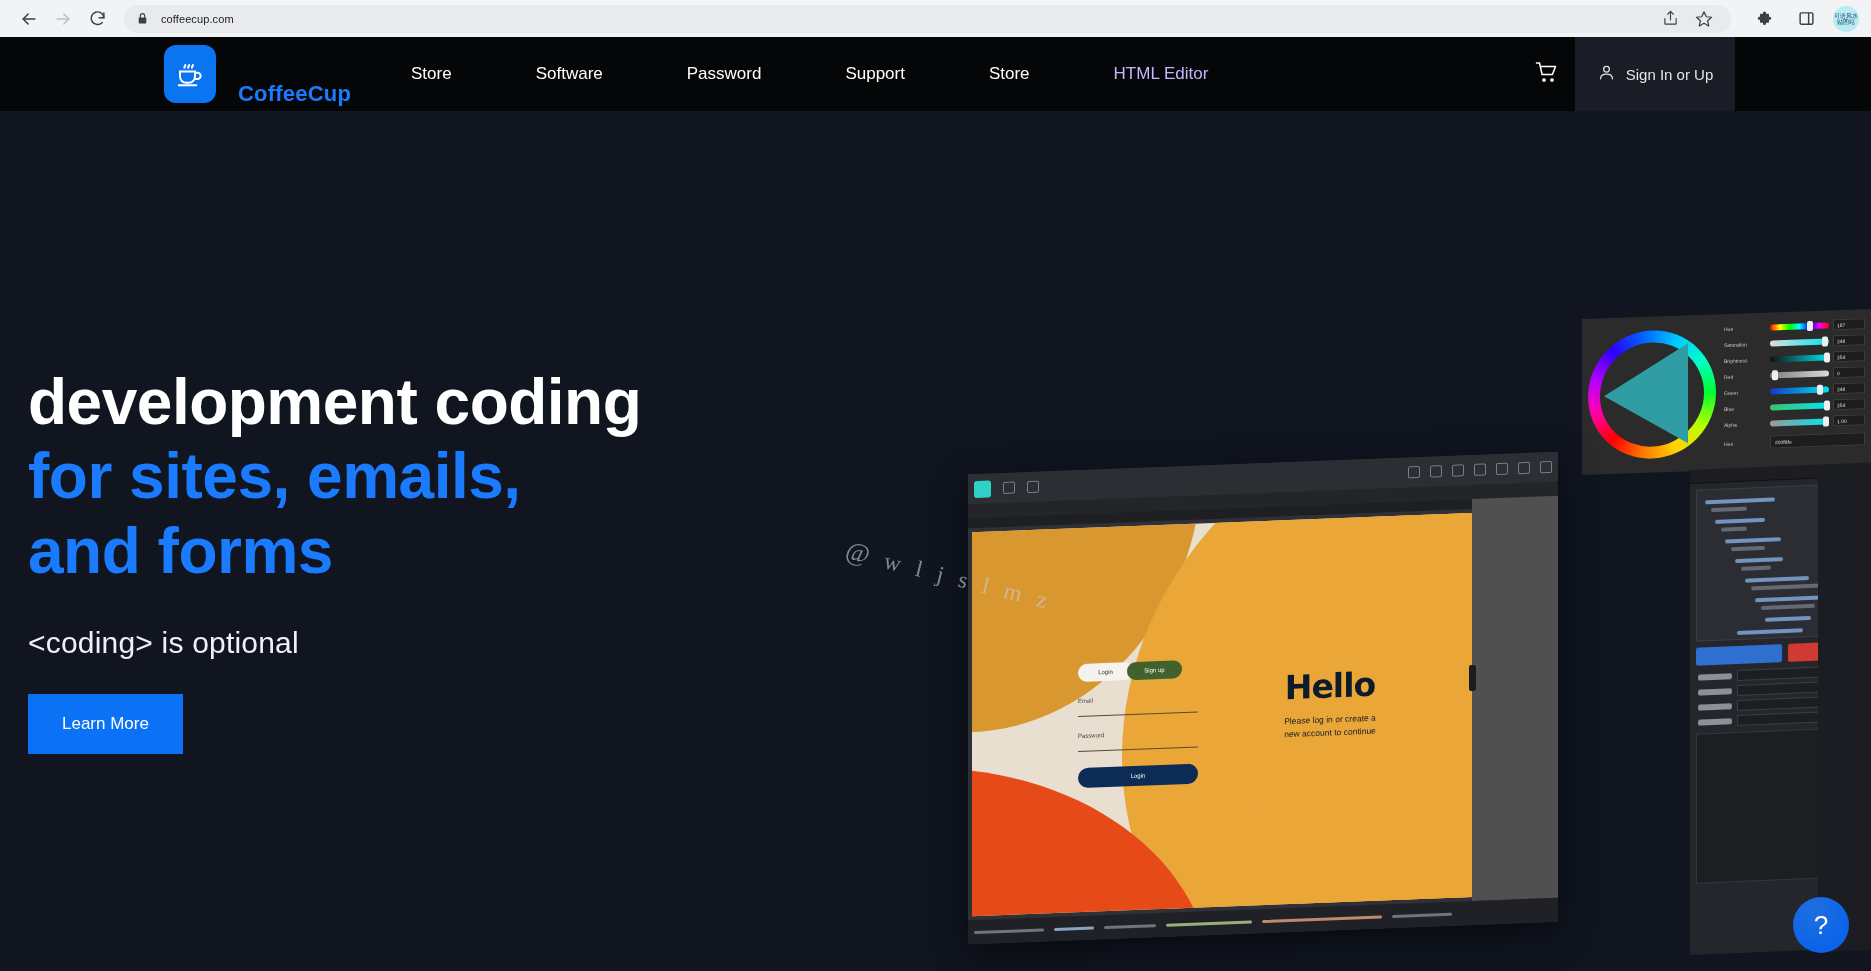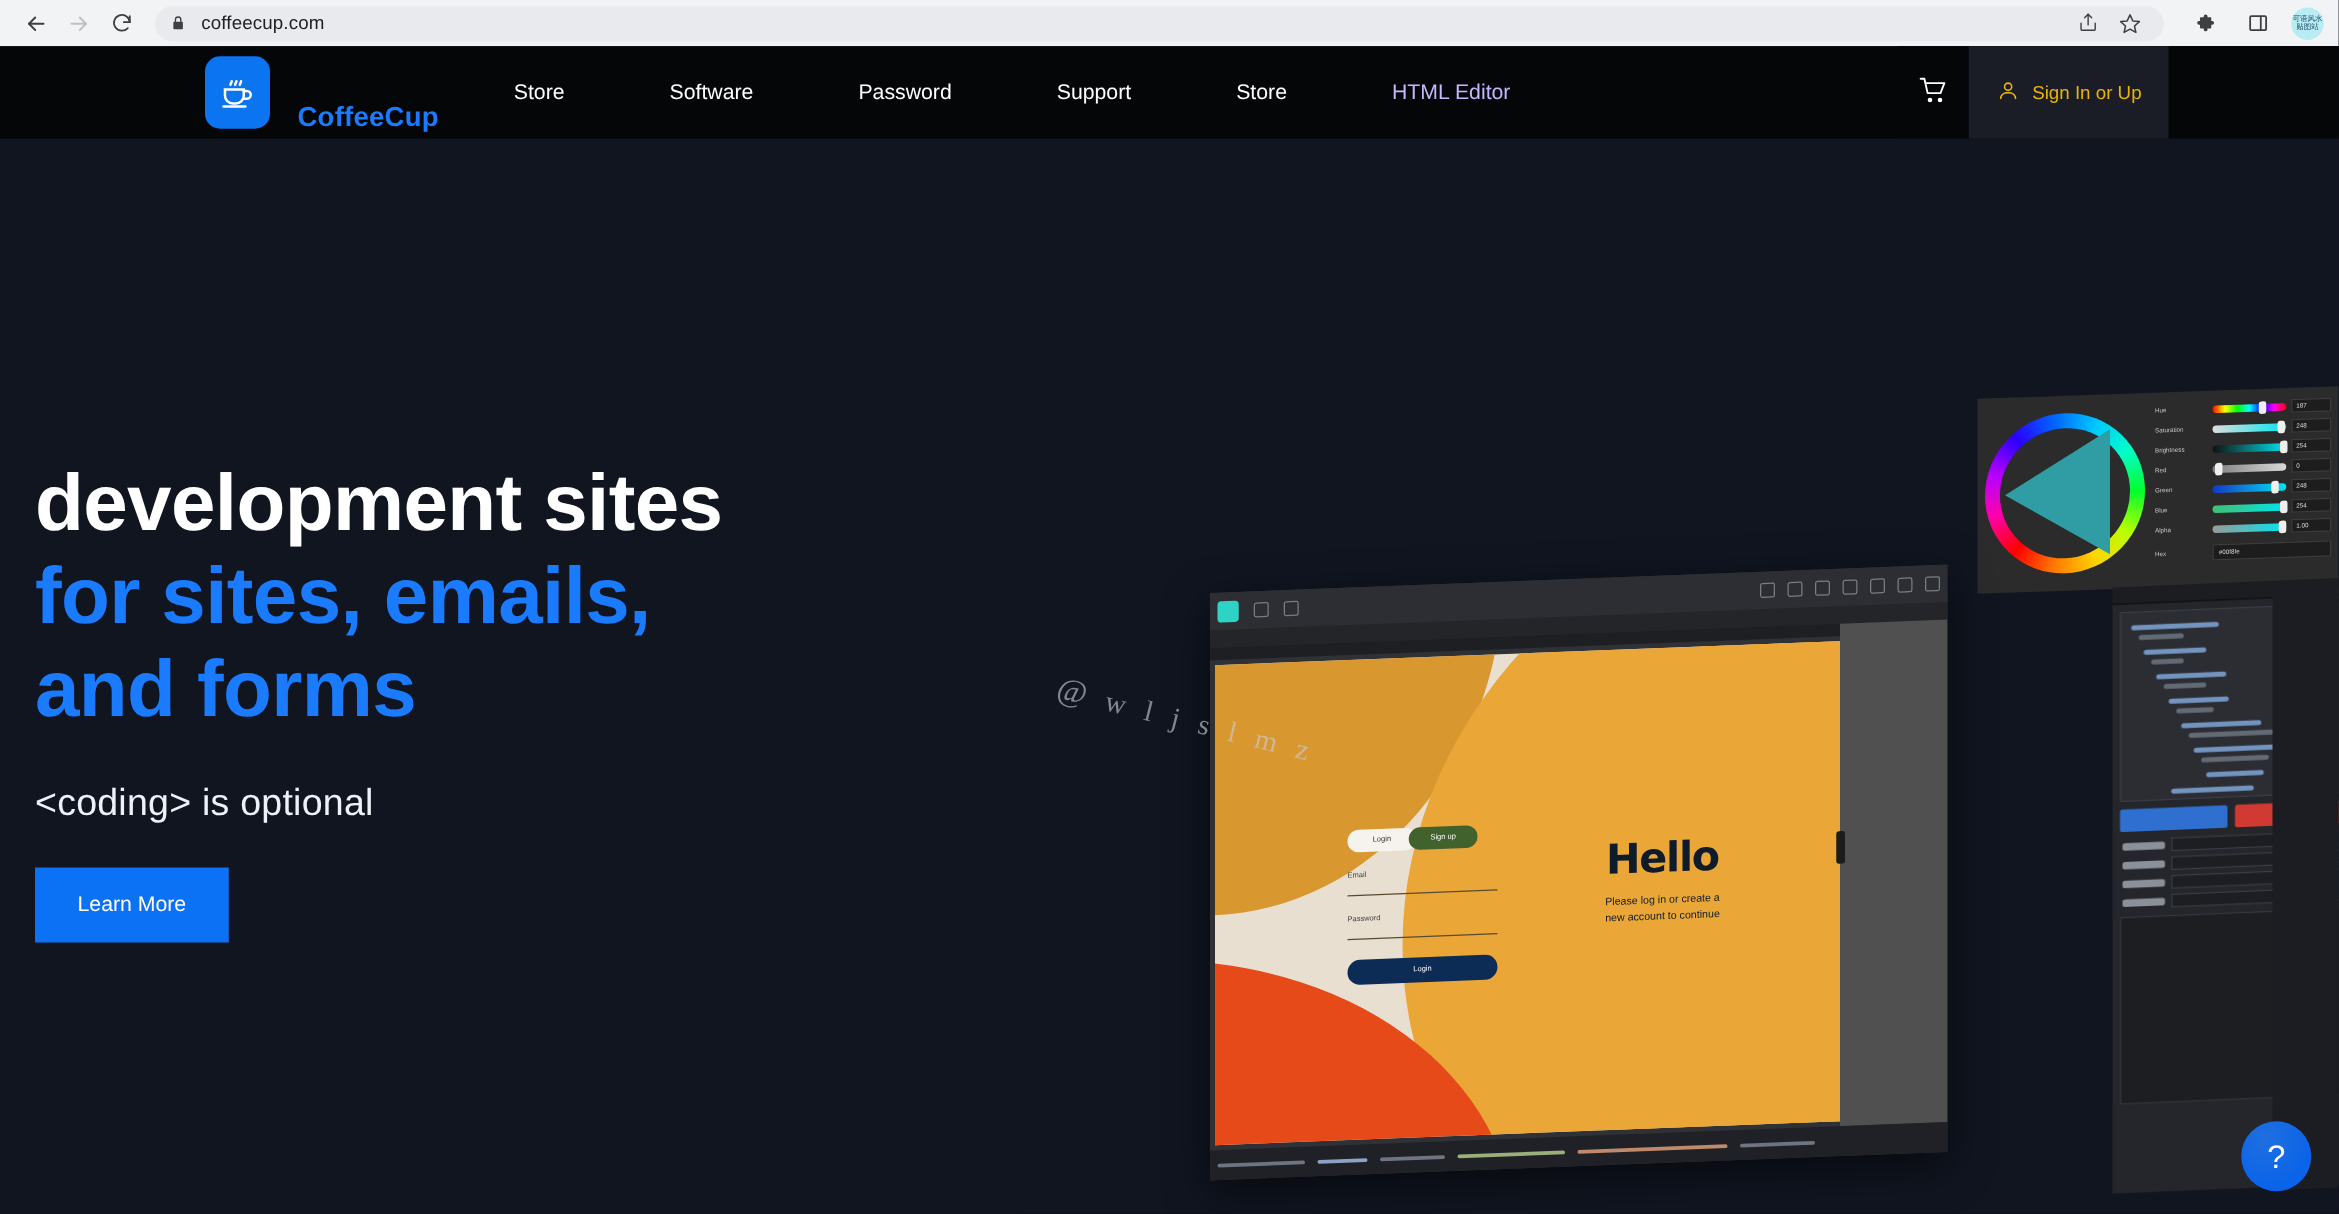--- a/index.html
+++ b/index.html
@@ -34,21 +34,21 @@
     background: #e8eaed;
     border-radius: 14px;
     display: flex;
     align-items: center;
     margin-left: 10px;
     margin-right: 6px;
     padding: 0 12px;
   }
   .lock-icon { margin-right: 12px; display:flex; align-items:center; color:#3c4043;}
   .omnibox-url {
-    font-size: 15px;
+    font-size: 11px;
     color: #202124;
     letter-spacing: .1px;
     white-space: nowrap;
   }
   .omni-actions { display: flex; align-items: center; gap: 4px; margin-left:auto; }
   .chrome-icon {
     width: 30px; height: 30px;
     display: flex; align-items: center; justify-content: center;
     color: #3c4043;
   }
@@ -110,21 +110,21 @@
     width: 57px;
     background: #050608;
     display: flex; align-items: center; justify-content: center;
     color: #ffffff;
   }
   .signin-box {
     width: 160px;
     background: #1a1d26;
     display: flex; align-items: center; justify-content: center;
     gap: 10px;
-    color: #eab308;
+    color: #e5e5e5;
     font-size: 15px;
   }
   .header-tail { flex: 0 0 136px; background:#050608; }
 
   
   .hero {
     position: relative;
     height: 860px;
     background: #101520;
     overflow: hidden;
@@ -658,21 +658,21 @@
         <i style="width:52px"></i>
       <i style="width:86px;background:#9ab07a"></i>
         <i style="width:120px;background:#c08a6a"></i>
         <i style="width:60px"></i>
     </div>
   </div>
 
   <div class="hero-copy">
     <h1 class="hero-title">
       <br>
-      <span>development sites</span>
+      <span>development coding</span>
       <span class="blue">for sites, emails,</span>
       <span class="blue">and forms</span>
     </h1>
     <p class="hero-sub">&lt;coding&gt; is optional</p>
     <button class="cta">Learn More</button>
   </div>
 
   <div class="watermark">
     <span class="at">@</span>
     <span>w l j s l m z</span>

